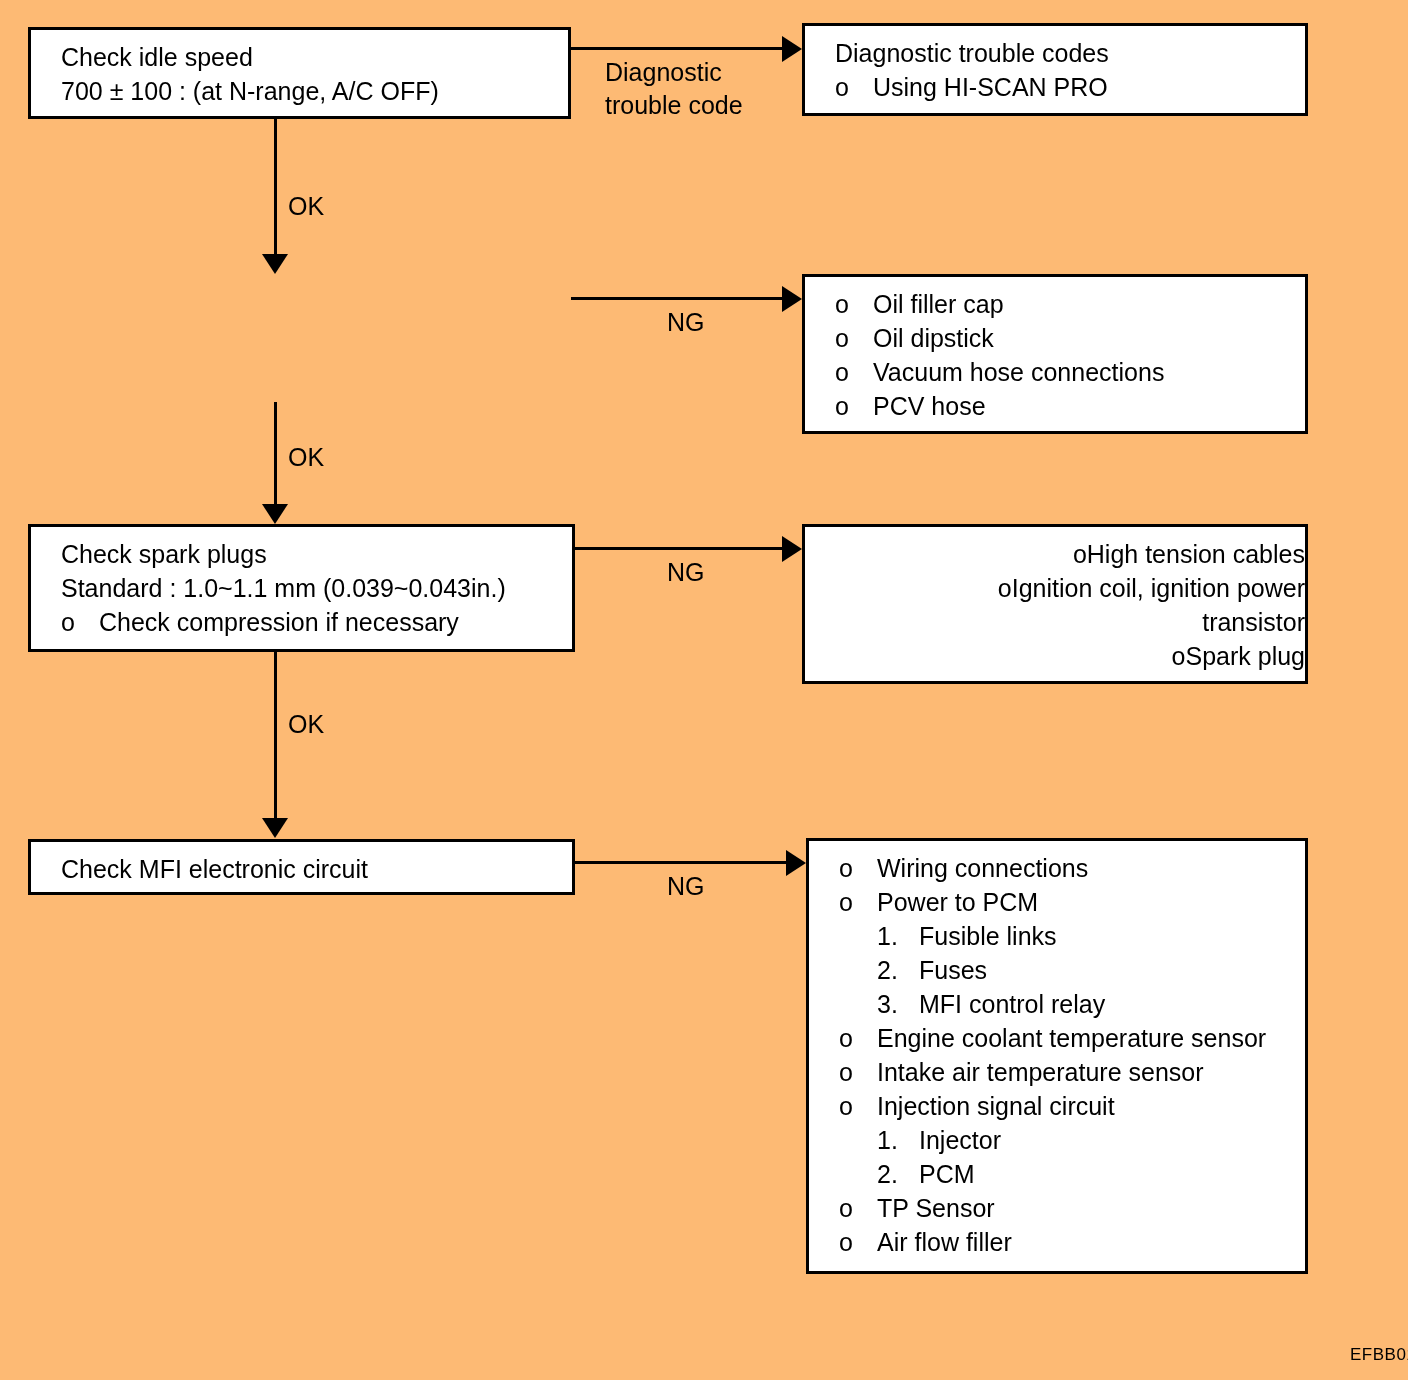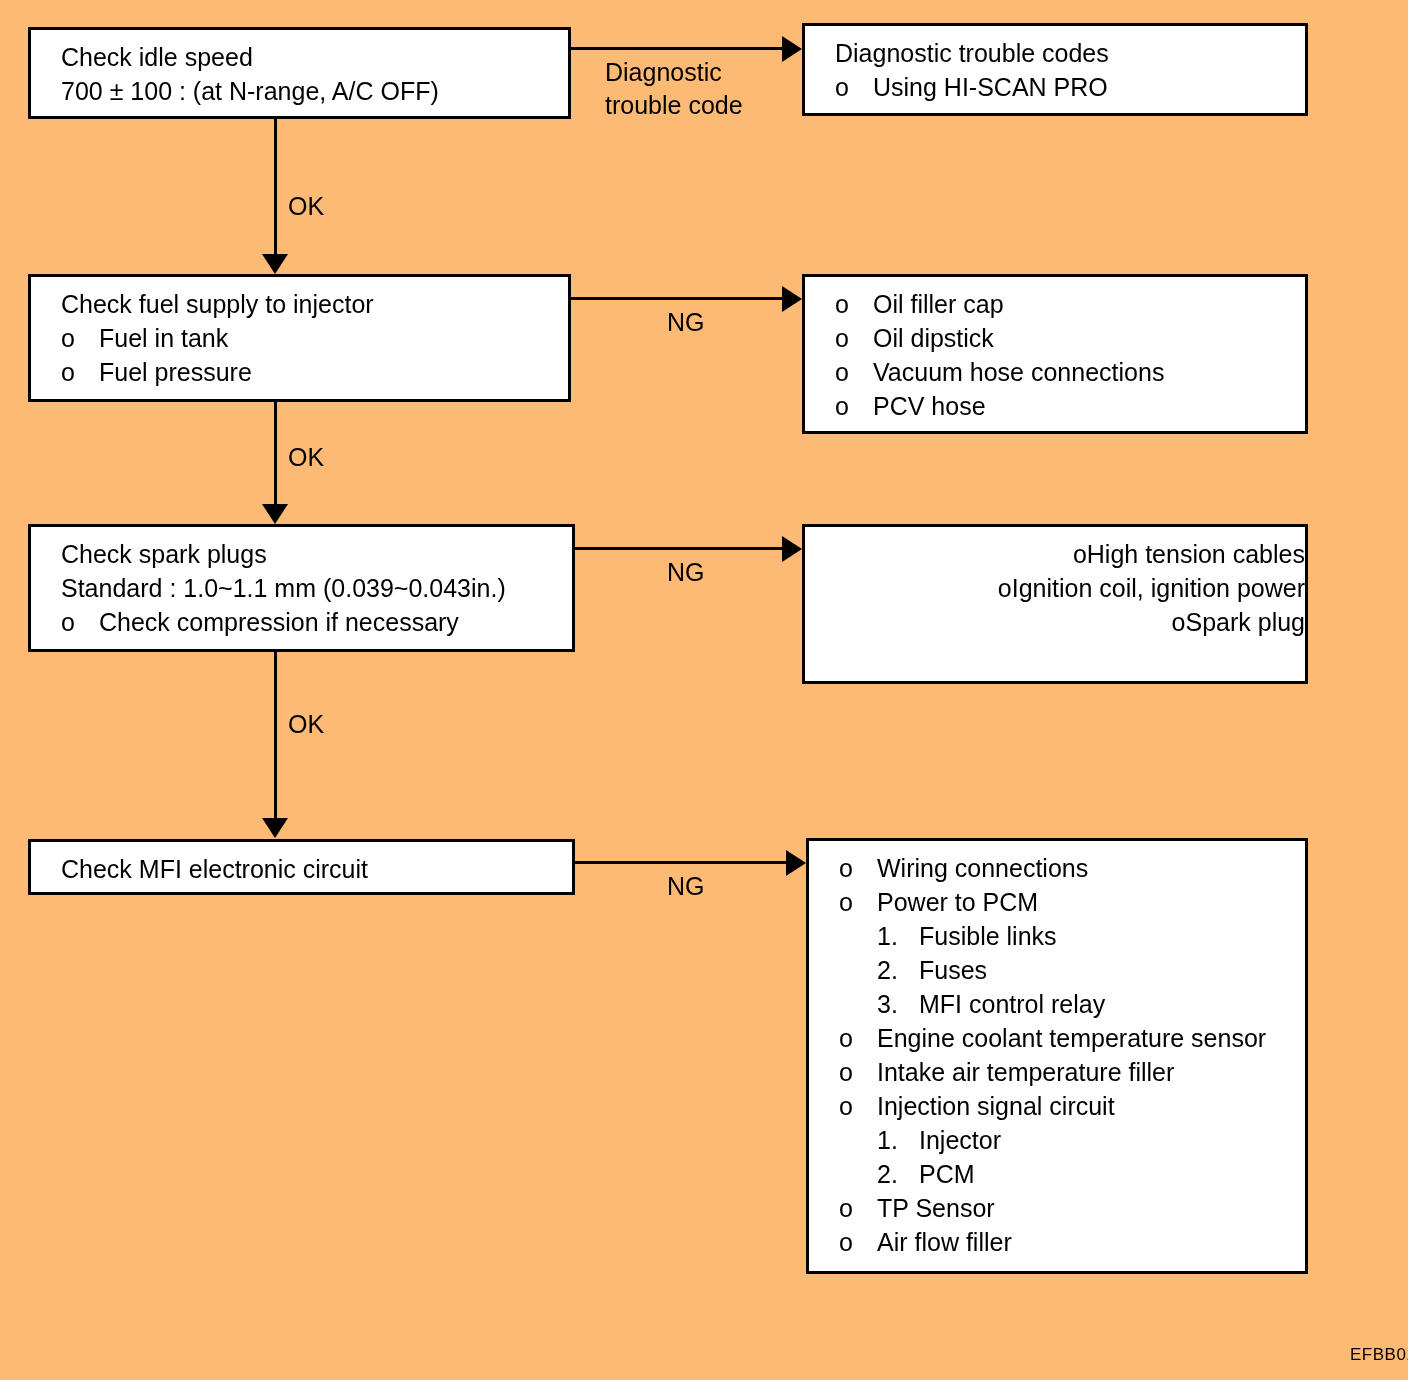--- a/index.html
+++ b/index.html
@@ -90,27 +90,20 @@
 
 <div id="page">
 
   <div class="box" style="left:28px; top:27px; width:543px; height:92px;">
     <div class="box-inner">
         <div class="line plain">Check idle speed</div>
         <div class="line plain">700 ± 100 : (at N-range, A/C OFF)</div>
       </div>
   </div>
 
-  <div class="box" style="left:28px; top:274px; width:543px; height:128px;">
-    <div class="box-inner">
-        <div class="line plain">Check fuel supply to injector</div>
-        <div class="line bullet"><span class="b">o</span><span>Fuel in tank</span></div>
-        <div class="line bullet"><span class="b">o</span><span>Fuel pressure</span></div>
-      </div>
-  </div>
 
   <div class="box" style="left:28px; top:524px; width:547px; height:128px;">
     <div class="box-inner">
         <div class="line plain">Check spark plugs</div>
         <div class="line plain">Standard : 1.0~1.1 mm (0.039~0.043in.)</div>
         <div class="line bullet"><span class="b">o</span><span>Check compression if necessary</span></div>
       </div>
   </div>
 
   <div class="box" style="left:28px; top:839px; width:547px; height:56px;">
@@ -132,33 +125,34 @@
         <div class="line bullet"><span class="b">o</span><span>Oil dipstick</span></div>
         <div class="line bullet"><span class="b">o</span><span>Vacuum hose connections</span></div>
         <div class="line bullet"><span class="b">o</span><span>PCV hose</span></div>
       </div>
   </div>
 
   <div class="box" style="left:802px; top:524px; width:506px; height:160px;text-align:right;">
     <div class="box-inner">
         <div class="line bullet"><span class="b">o</span><span>High tension cables</span></div>
         <div class="line bullet"><span class="b">o</span><span>Ignition coil, ignition power</span></div>
+        <div class="line wrapcont">transistor</div>
         <div class="line bullet"><span class="b">o</span><span>Spark plug</span></div>
       </div>
   </div>
 
   <div class="box" style="left:806px; top:838px; width:502px; height:436px;">
     <div class="box-inner">
         <div class="line bullet"><span class="b">o</span><span>Wiring connections</span></div>
         <div class="line bullet"><span class="b">o</span><span>Power to PCM</span></div>
         <div class="line sub"><span class="n">1.</span><span>Fusible links</span></div>
         <div class="line sub"><span class="n">2.</span><span>Fuses</span></div>
         <div class="line sub"><span class="n">3.</span><span>MFI control relay</span></div>
         <div class="line bullet"><span class="b">o</span><span>Engine coolant temperature sensor</span></div>
-        <div class="line bullet"><span class="b">o</span><span>Intake air temperature filler</span></div>
+        <div class="line bullet"><span class="b">o</span><span>Intake air temperature sensor</span></div>
         <div class="line bullet"><span class="b">o</span><span>Injection signal circuit</span></div>
         <div class="line sub"><span class="n">1.</span><span>Injector</span></div>
         <div class="line sub"><span class="n">2.</span><span>PCM</span></div>
         <div class="line bullet"><span class="b">o</span><span>TP Sensor</span></div>
         <div class="line bullet"><span class="b">o</span><span>Air flow filler</span></div>
       </div>
   </div>
 
   <div class="vline" style="left:274px; top:119px; height:137px;"></div>
   <div class="arrow-down" style="left:262px; top:254px;"></div>

